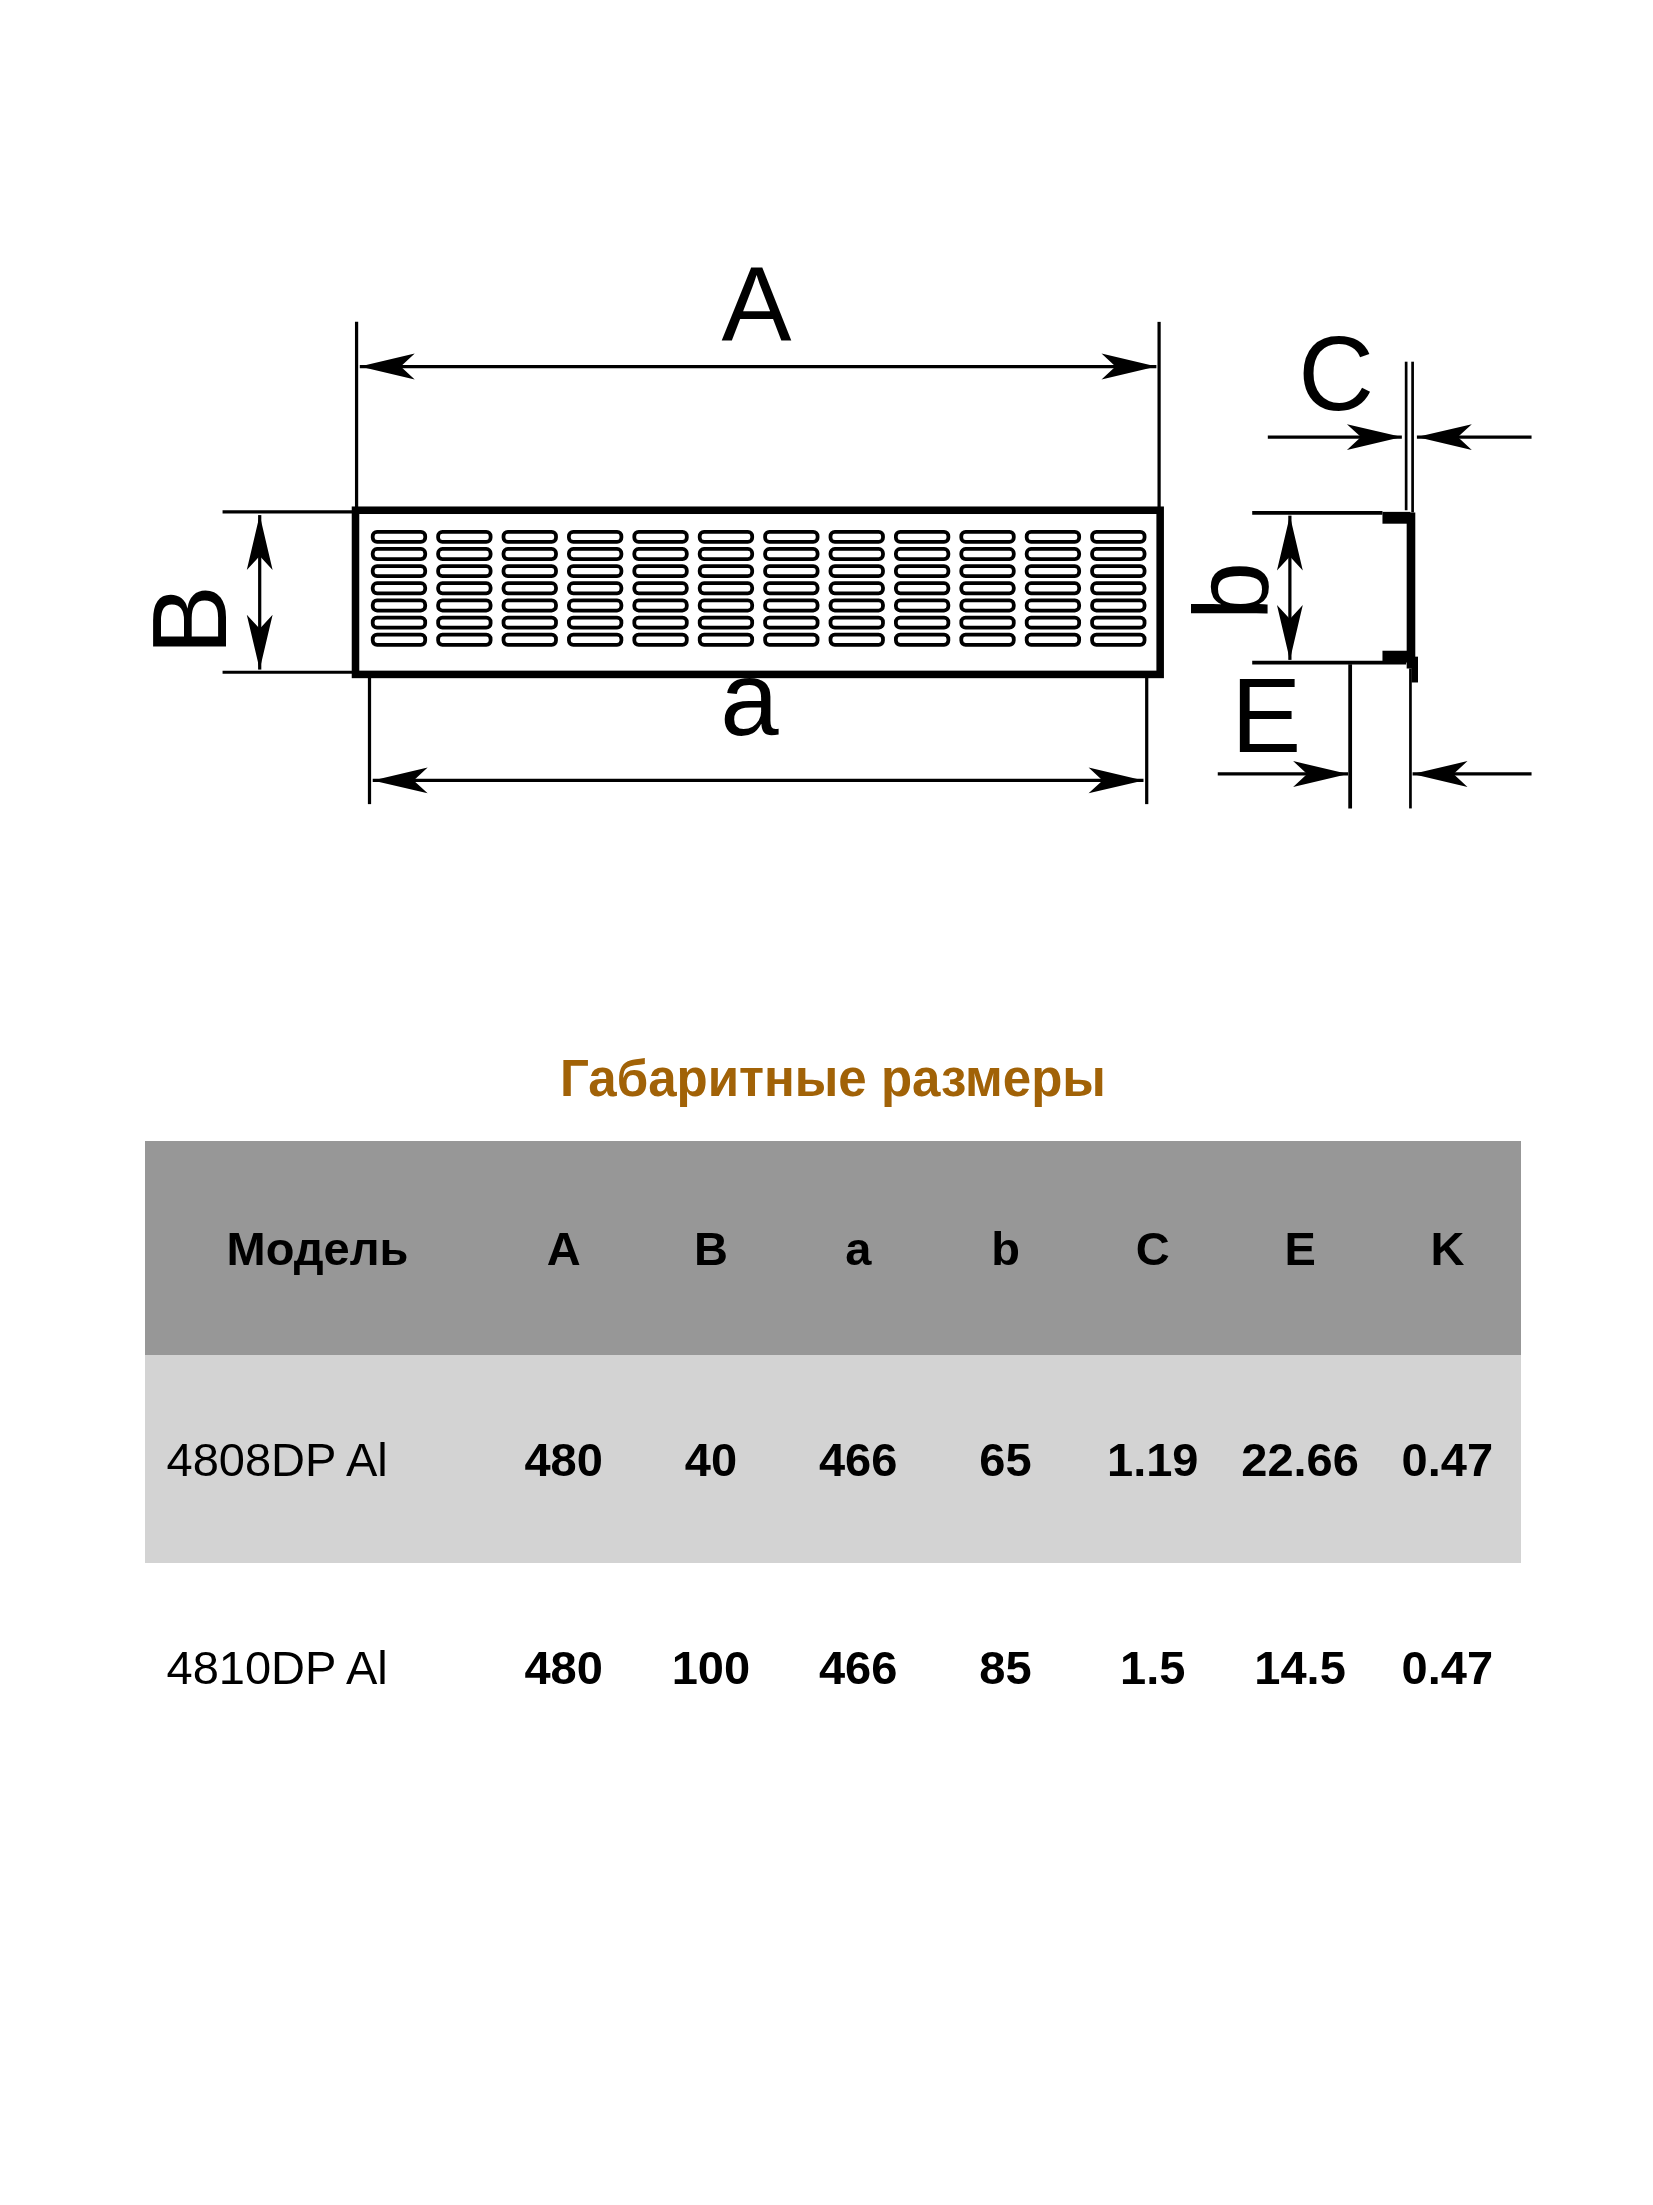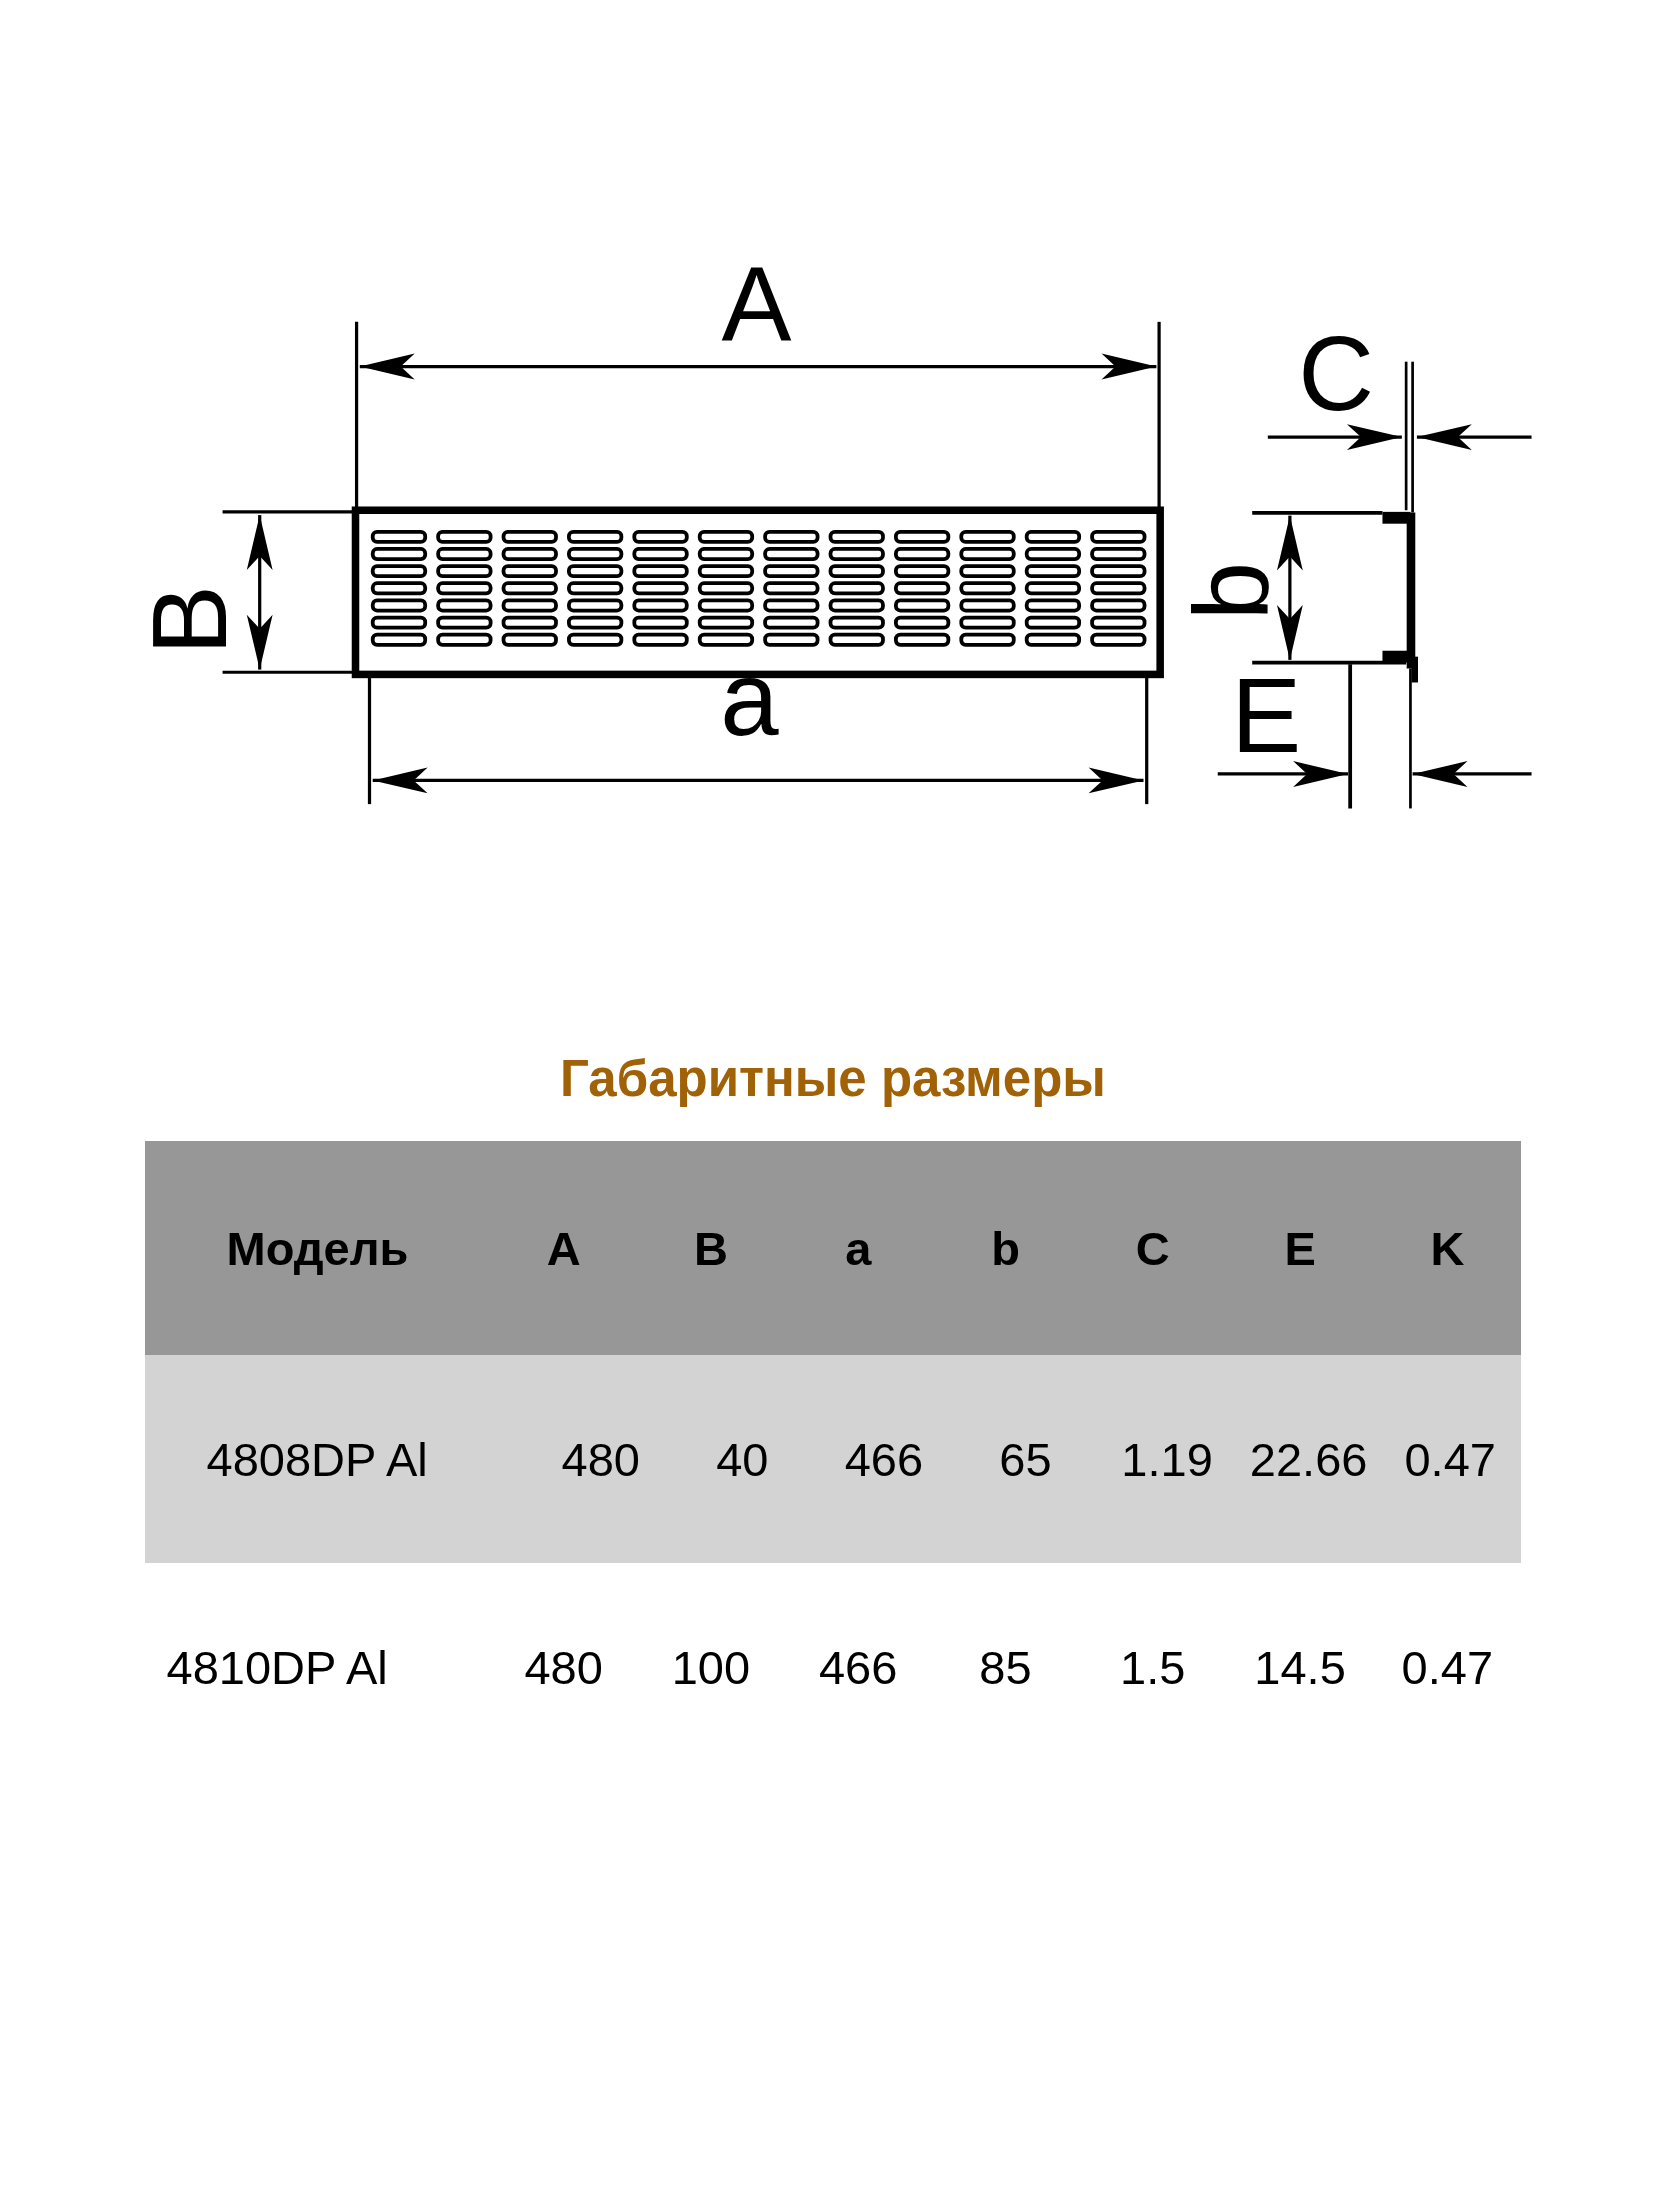--- a/index.html
+++ b/index.html
@@ -17,27 +17,27 @@
   svg .bar12{stroke:var(--line,#000);stroke-width:12;fill:none;}
   svg text.dim{font-family:"Liberation Sans",sans-serif;font-size:195px;fill:var(--line,#000);}
   #slots rect{fill:#fff;stroke:var(--line,#000);stroke-width:7;}
 
   
   .tbl-title{position:absolute;left:145px;top:1049px;width:1376px;height:59px;
     text-align:center;font-size:51px;font-weight:bold;color:#a16207;line-height:59px;}
   .dim-table{position:absolute;left:145px;top:1141px;width:1376px;}
   .trow{display:grid;grid-template-columns:345px repeat(7,1fr);}
   .trow.head{height:214px;background:var(--header-bg,#979797);}
-  .trow.alt{height:208px;background:var(--row-alt-bg,#d3d3d3);padding-left:40px;}
+  .trow.alt{height:208px;background:var(--row-alt-bg,#d3d3d3);}
   .trow.plain{height:208px;background:var(--row-bg,#fff);}
   .cell{display:flex;align-items:center;justify-content:center;
     font-size:47px;color:#000;white-space:nowrap;}
   .cell.hdr{font-weight:bold;}
   .cell.model{justify-content:flex-start;padding-left:21.5px;font-weight:normal;}
-  .cell.val{font-weight:normal;}
+  .cell.val{font-weight:bold;}
 </style>
 </head>
 <body>
 
 <div class="canvas">
 
   <svg class="drawing" width="1654" height="915" viewBox="0 0 3072 1700">
     <defs>
       <marker id="arr" viewBox="0 0 110 54" refX="106" refY="27" markerWidth="110" markerHeight="54" markerUnits="userSpaceOnUse" orient="auto-start-reverse">
         <path d="M106,27 L4,3 L30,27 L4,51 Z" fill="#000"></path>

